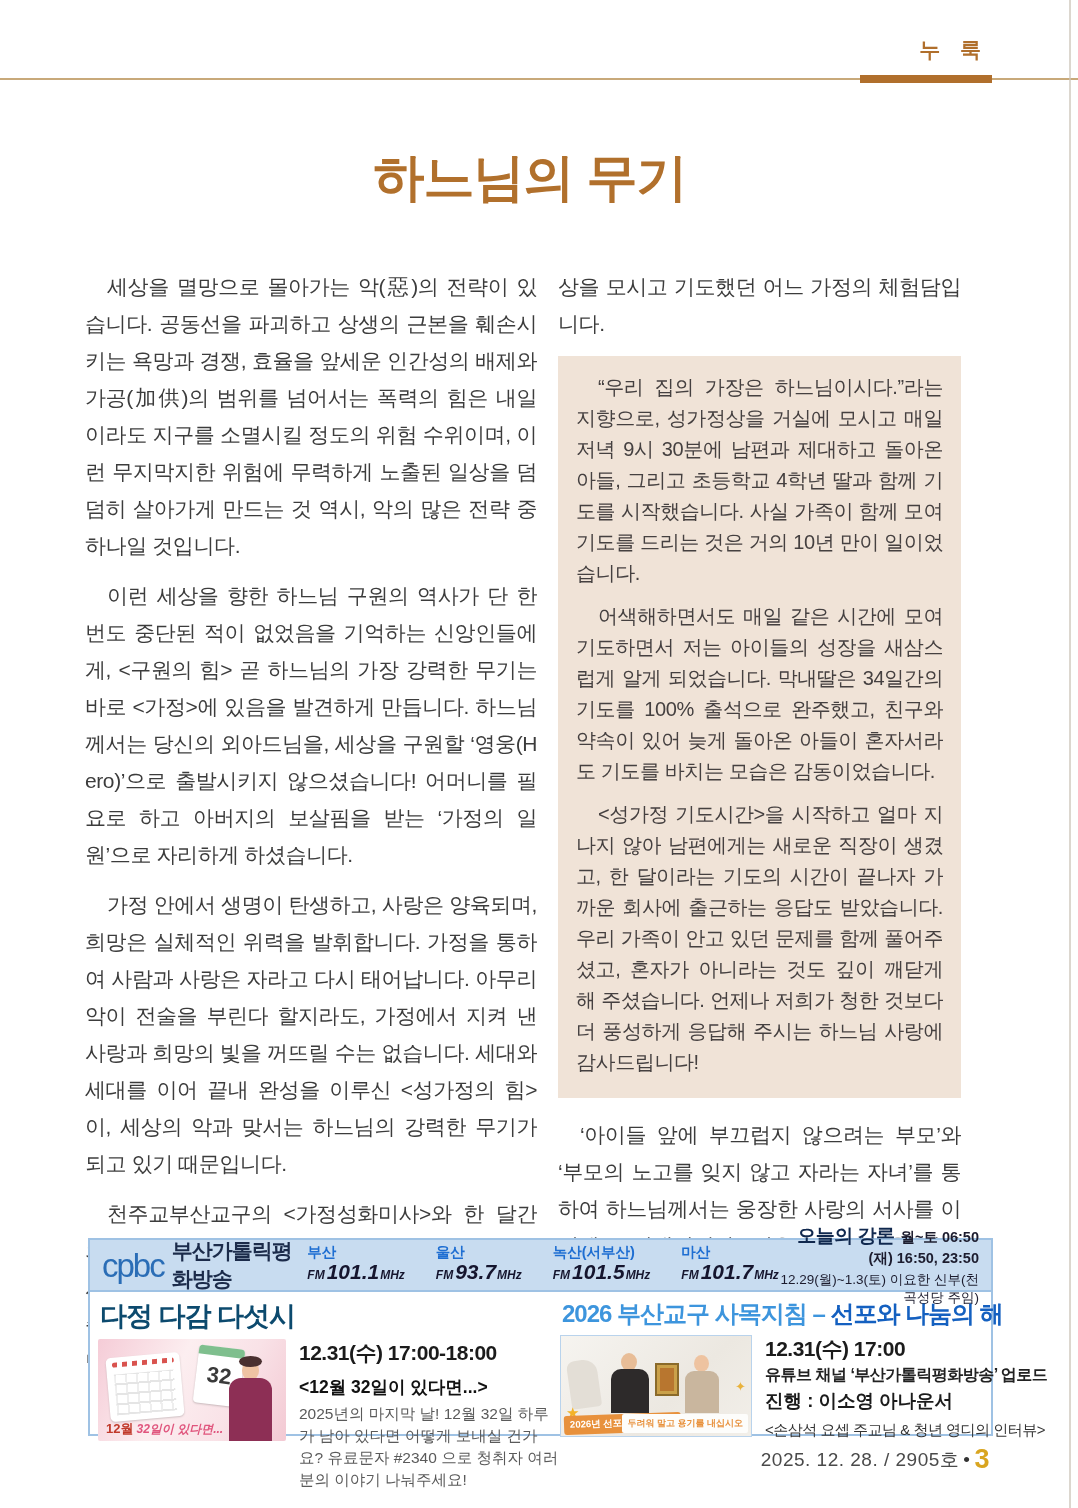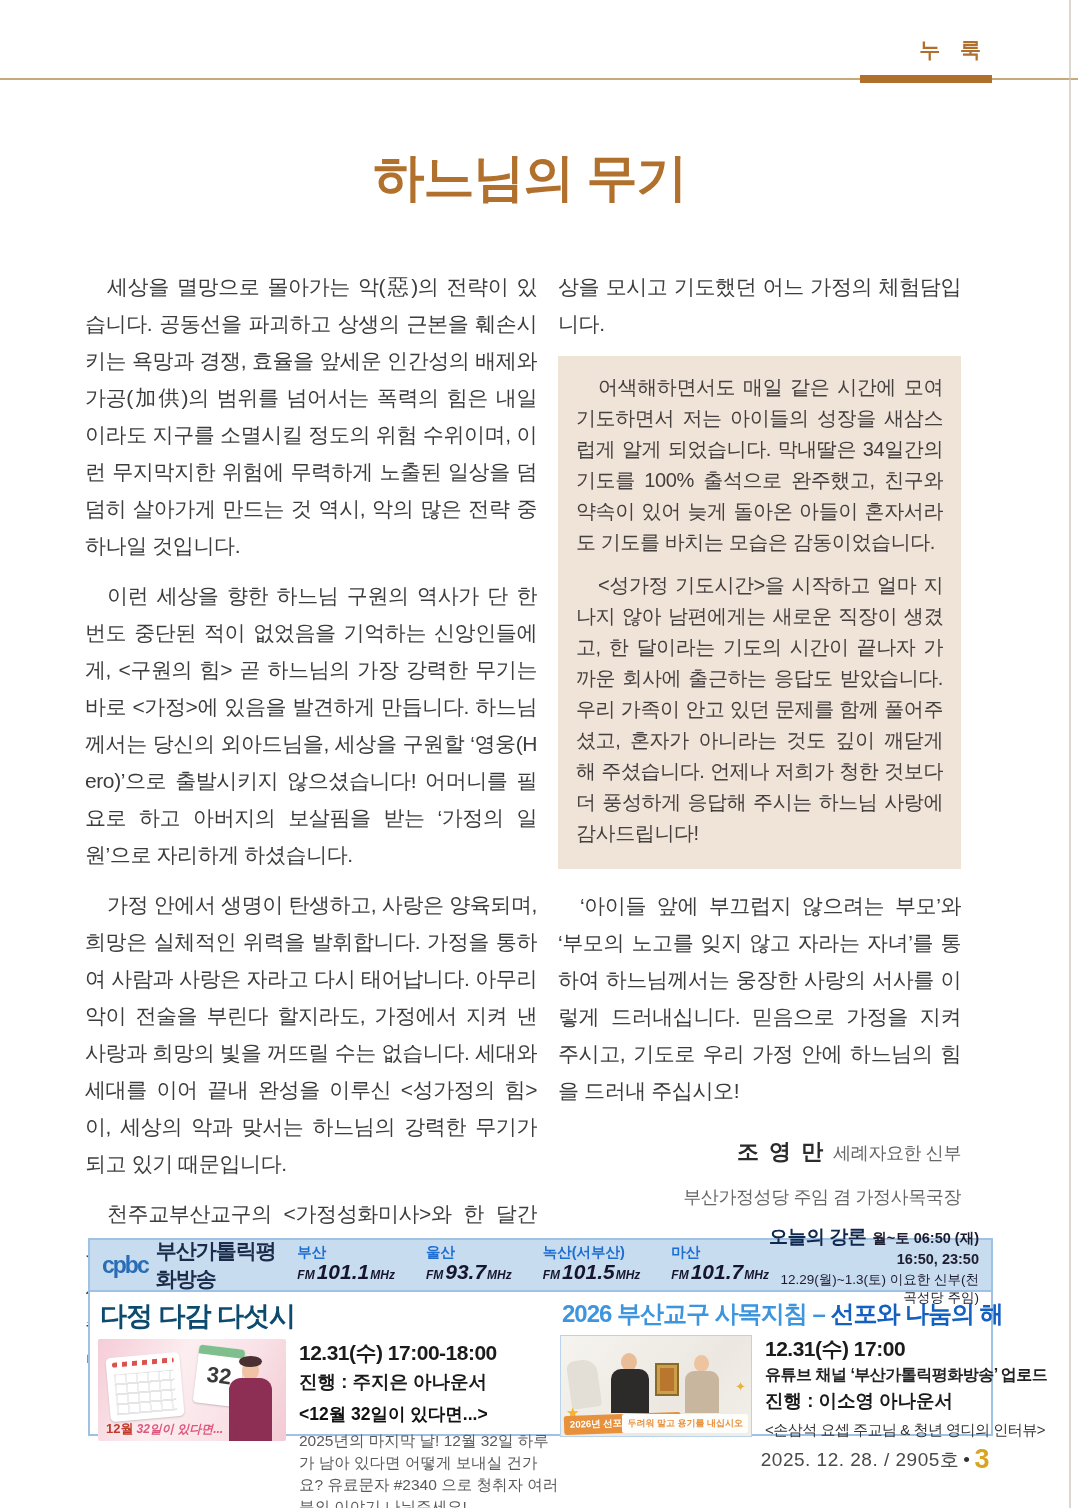--- a/index.html
+++ b/index.html
@@ -27,21 +27,21 @@
   .quote-box .para{font-size:20px;line-height:31px;margin:0 0 12px 0;color:#454040;}
 
   .author{margin-top:24px;text-align:right;}
   .author-name{font-size:22px;font-weight:800;color:#2b2b2b;letter-spacing:2px;}
   .author-title{font-size:18px;color:#666;margin-left:8px;font-weight:400;}
   .author-affil{font-size:18px;color:#666;margin-top:7px;}
 
   
   .banner{position:absolute;left:88px;top:1238px;width:905px;height:198px;border:2px solid #9fc2e4;box-sizing:border-box;background:#fff;}
   .banner-top{height:52px;background:#c8dcf0;border-bottom:2px solid #9fc2e4;display:flex;align-items:center;padding:0 12px;box-sizing:border-box;}
-  .cpbc-logo{color:#2a6db6;font-size:23px;font-weight:700;letter-spacing:-2px;line-height:1;}
+  .cpbc-logo{color:#2a6db6;font-size:33px;font-weight:400;letter-spacing:-2px;line-height:1;}
   .station-name{color:#1b2b4a;font-size:21px;font-weight:800;margin-left:8px;letter-spacing:-1px;}
   .stations{display:flex;gap:31px;margin-left:14px;}
   .station{text-align:left;}
   .station .city{color:#1e6ed2;font-weight:800;font-size:14.5px;line-height:15px;margin-bottom:2px;}
   .station .freq{font-style:italic;font-weight:800;color:#15152e;line-height:20px;white-space:nowrap;}
   .freq .fm{font-size:12px;margin-right:2px;}
   .freq .num{font-size:21px;}
   .freq .mhz{font-size:12px;margin-left:1px;}
   .homily{margin-left:auto;text-align:right;}
   .homily-label{font-size:19px;font-weight:900;color:#10284e;margin-right:6px;letter-spacing:-0.5px;}
@@ -124,20 +124,21 @@
   <div class="col col-left">
     <p class="para indent">세상을 멸망으로 몰아가는 악(惡)의 전략이 있습니다. 공동선을 파괴하고 상생의 근본을 훼손시키는 욕망과 경쟁, 효율을 앞세운 인간성의 배제와 가공(加供)의 범위를 넘어서는 폭력의 힘은 내일이라도 지구를 소멸시킬 정도의 위험 수위이며, 이런 무지막지한 위험에 무력하게 노출된 일상을 덤덤히 살아가게 만드는 것 역시, 악의 많은 전략 중 하나일 것입니다.</p>
     <p class="para indent">이런 세상을 향한 하느님 구원의 역사가 단 한 번도 중단된 적이 없었음을 기억하는 신앙인들에게, &lt;구원의 힘&gt; 곧 하느님의 가장 강력한 무기는 바로 &lt;가정&gt;에 있음을 발견하게 만듭니다. 하느님께서는 당신의 외아드님을, 세상을 구원할 ‘영웅(Hero)’으로 출발시키지 않으셨습니다! 어머니를 필요로 하고 아버지의 보살핌을 받는 ‘가정의 일원’으로 자리하게 하셨습니다.</p>
     <p class="para indent">가정 안에서 생명이 탄생하고, 사랑은 양육되며, 희망은 실체적인 위력을 발휘합니다. 가정을 통하여 사람과 사랑은 자라고 다시 태어납니다. 아무리 악이 전술을 부린다 할지라도, 가정에서 지켜 낸 사랑과 희망의 빛을 꺼뜨릴 수는 없습니다. 세대와 세대를 이어 끝내 완성을 이루신 &lt;성가정의 힘&gt;이, 세상의 악과 맞서는 하느님의 강력한 무기가 되고 있기 때문입니다.</p>
     <p class="para indent">천주교부산교구의 &lt;가정성화미사&gt;와 한 달간의 &lt;성가정 기도시간&gt;은 하느님의 힘이 가정 안에서 어떤 위력을 발휘하고 계시는지를 체험하게 해줍니다. 지난 10월 ‘명지파티마성모성당’에서 한 달간 성가정</p>
   </div>
 
   <div class="col col-right">
     <p class="para">상을 모시고 기도했던 어느 가정의 체험담입니다.</p>
     <div class="quote-box">
+      <p class="para indent">“우리 집의 가장은 하느님이시다.”라는 지향으로, 성가정상을 거실에 모시고 매일 저녁 9시 30분에 남편과 제대하고 돌아온 아들, 그리고 초등학교 4학년 딸과 함께 기도를 시작했습니다. 사실 가족이 함께 모여 기도를 드리는 것은 거의 10년 만이 일이었습니다.</p>
       <p class="para indent">어색해하면서도 매일 같은 시간에 모여 기도하면서 저는 아이들의 성장을 새삼스럽게 알게 되었습니다. 막내딸은 34일간의 기도를 100% 출석으로 완주했고, 친구와 약속이 있어 늦게 돌아온 아들이 혼자서라도 기도를 바치는 모습은 감동이었습니다.</p>
       <p class="para indent">&lt;성가정 기도시간&gt;을 시작하고 얼마 지나지 않아 남편에게는 새로운 직장이 생겼고, 한 달이라는 기도의 시간이 끝나자 가까운 회사에 출근하는 응답도 받았습니다. 우리 가족이 안고 있던 문제를 함께 풀어주셨고, 혼자가 아니라는 것도 깊이 깨닫게 해 주셨습니다. 언제나 저희가 청한 것보다 더 풍성하게 응답해 주시는 하느님 사랑에 감사드립니다!</p>
     </div>
     <p class="para indent">‘아이들 앞에 부끄럽지 않으려는 부모’와 ‘부모의 노고를 잊지 않고 자라는 자녀’를 통하여 하느님께서는 웅장한 사랑의 서사를 이렇게 드러내십니다. 믿음으로 가정을 지켜 주시고, 기도로 우리 가정 안에 하느님의 힘을 드러내 주십시오!</p>
     <div class="author">
       <div><span class="author-name">조 영 만</span><span class="author-title">세례자요한 신부</span></div>
       <div class="author-affil">부산가정성당 주임 겸 가정사목국장</div>
     </div>
   </div>
 
@@ -176,21 +177,20 @@
         <div class="program-body">
           <div class="img-left">
             <div class="cal"></div>
             <div class="page32"><span class="page32-bar"></span><span>32</span></div>
             <div class="host-face"></div>
             <div class="host-body"></div>
             <div class="img-script"><span class="month">12월</span><span class="script">32일이 있다면...</span></div>
           </div>
           <div class="program-text">
             <div class="p-time">12.31(수) 17:00-18:00</div>
-            <div class="p-host">진행 : 주지은 아나운서</div>
             <div class="p-topic">&lt;12월 32일이 있다면...&gt;</div>
             <div class="p-desc">2025년의 마지막 날! 12월 32일 하루가 남아 있다면 어떻게 보내실 건가요? 유료문자 #2340 으로 청취자 여러분의 이야기 나눠주세요!</div>
           </div>
         </div>
       </div>
 
       <div class="program program-right">
         <div class="program-title right-title"><span class="rt-prefix">2026 부산교구 사목지침 – </span><span class="rt-main">선포와 나눔의 해</span></div>
         <div class="program-body">
           <div class="img-right">

